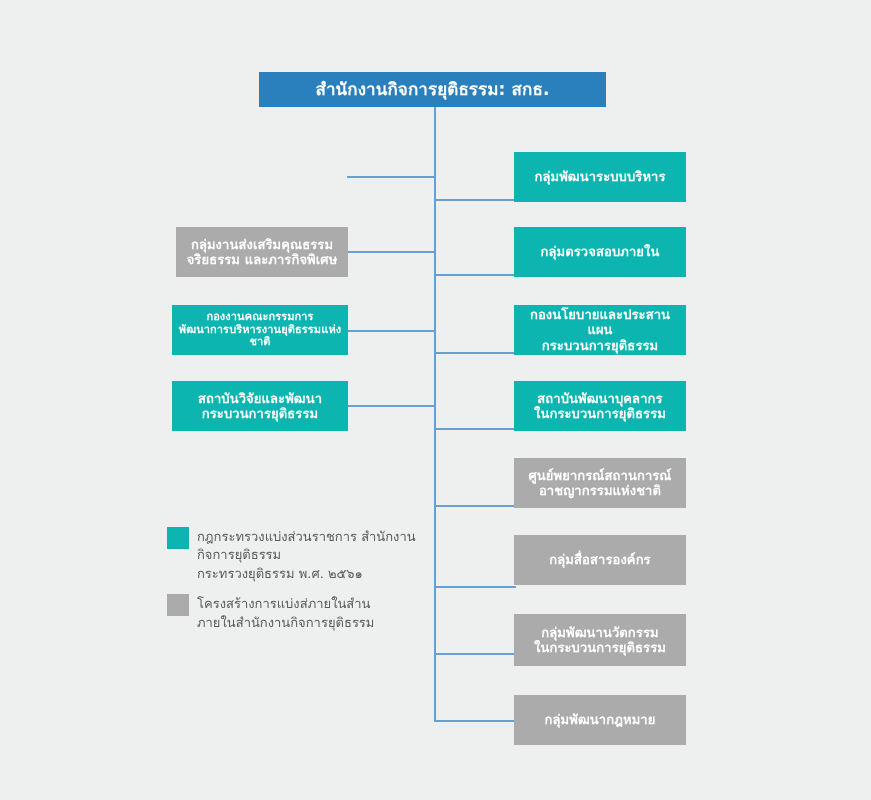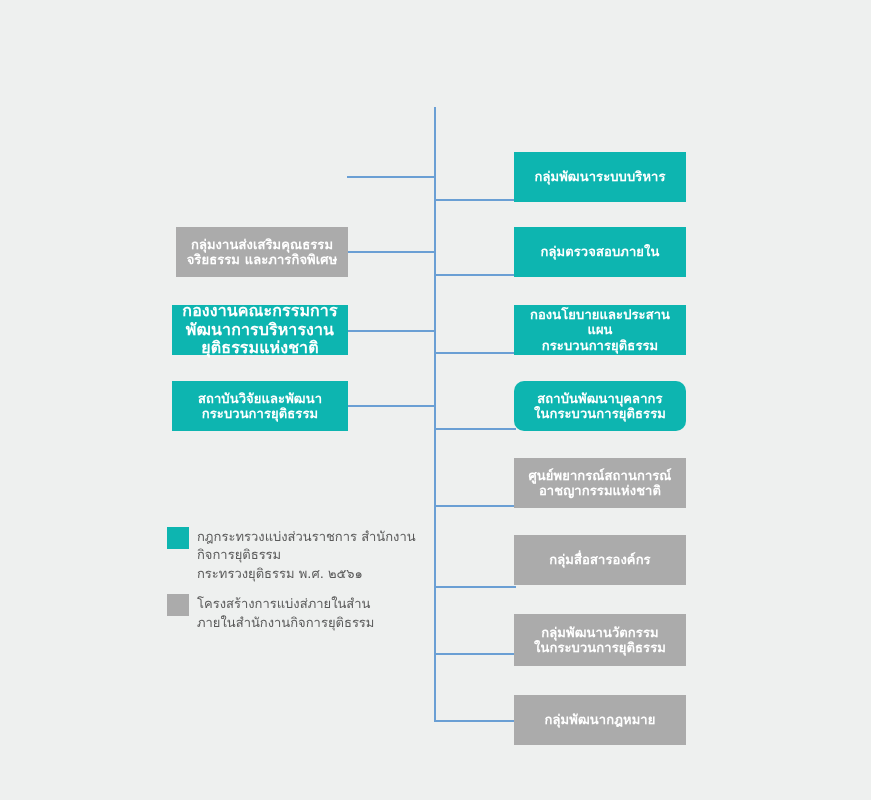--- a/index.html
+++ b/index.html
@@ -84,20 +84,23 @@
     line-height: 1.42;
     padding-top: 1px;
   }
   .legend-text span { display: block; }
 </style>
 </head>
 <body>
 
 <div id="chart-root">
 
+  <div class="node node-title" style="left:259px; top:72px; width:347px; height:35px;">
+    <span class="node-line">สำนักงานกิจการยุติธรรม: สกธ.</span>
+  </div>
 
   <div class="conn conn-v" style="left:434px; top:107px; height:13px;"></div>
 
   <div class="conn conn-v" style="left:434px; top:120px; height:601px;"></div>
 
   <div class="conn conn-h" style="left:347px; top:176px; width:89px;"></div>
   <div class="conn conn-h" style="left:347px; top:251px; width:89px;"></div>
   <div class="conn conn-h" style="left:347px; top:330px; width:89px;"></div>
   <div class="conn conn-h" style="left:347px; top:405px; width:89px;"></div>
 
@@ -111,21 +114,21 @@
   <div class="conn conn-h" style="left:434px; top:720px; width:82px;"></div>
 
 
   <div class="node node-gray" style="left:176px; top:227px; width:172px; height:50px;">
     <span>
       <span class="node-line">กลุ่มงานส่งเสริมคุณธรรม</span>
       <span class="node-line">จริยธรรม และภารกิจพิเศษ</span>
     </span>
   </div>
 
-  <div class="node node-teal" style="left:172px; top:305px; width:176px; height:50px; font-size:16px;">
+  <div class="node node-teal" style="left:172px; top:305px; width:176px; height:50px; font-size:11px;">
     <span>
       <span class="node-line">กองงานคณะกรรมการ</span>
       <span class="node-line">พัฒนาการบริหารงานยุติธรรมแห่งชาติ</span>
     </span>
   </div>
 
   <div class="node node-teal" style="left:172px; top:381px; width:176px; height:50px;">
     <span>
       <span class="node-line">สถาบันวิจัยและพัฒนา</span>
       <span class="node-line">กระบวนการยุติธรรม</span>
@@ -144,21 +147,21 @@
     </span>
   </div>
 
   <div class="node node-teal" style="left:514px; top:305px; width:172px; height:50px;">
     <span>
       <span class="node-line">กองนโยบายและประสานแผน</span>
       <span class="node-line">กระบวนการยุติธรรม</span>
     </span>
   </div>
 
-  <div class="node node-teal" style="left:514px; top:381px; width:172px; height:50px;border-radius:10px;">
+  <div class="node node-teal" style="left:514px; top:381px; width:172px; height:50px;">
     <span>
       <span class="node-line">สถาบันพัฒนาบุคลากร</span>
       <span class="node-line">ในกระบวนการยุติธรรม</span>
     </span>
   </div>
 
   <div class="node node-gray" style="left:514px; top:458px; width:172px; height:50px;">
     <span>
       <span class="node-line">ศูนย์พยากรณ์สถานการณ์</span>
       <span class="node-line">อาชญากรรมแห่งชาติ</span>

